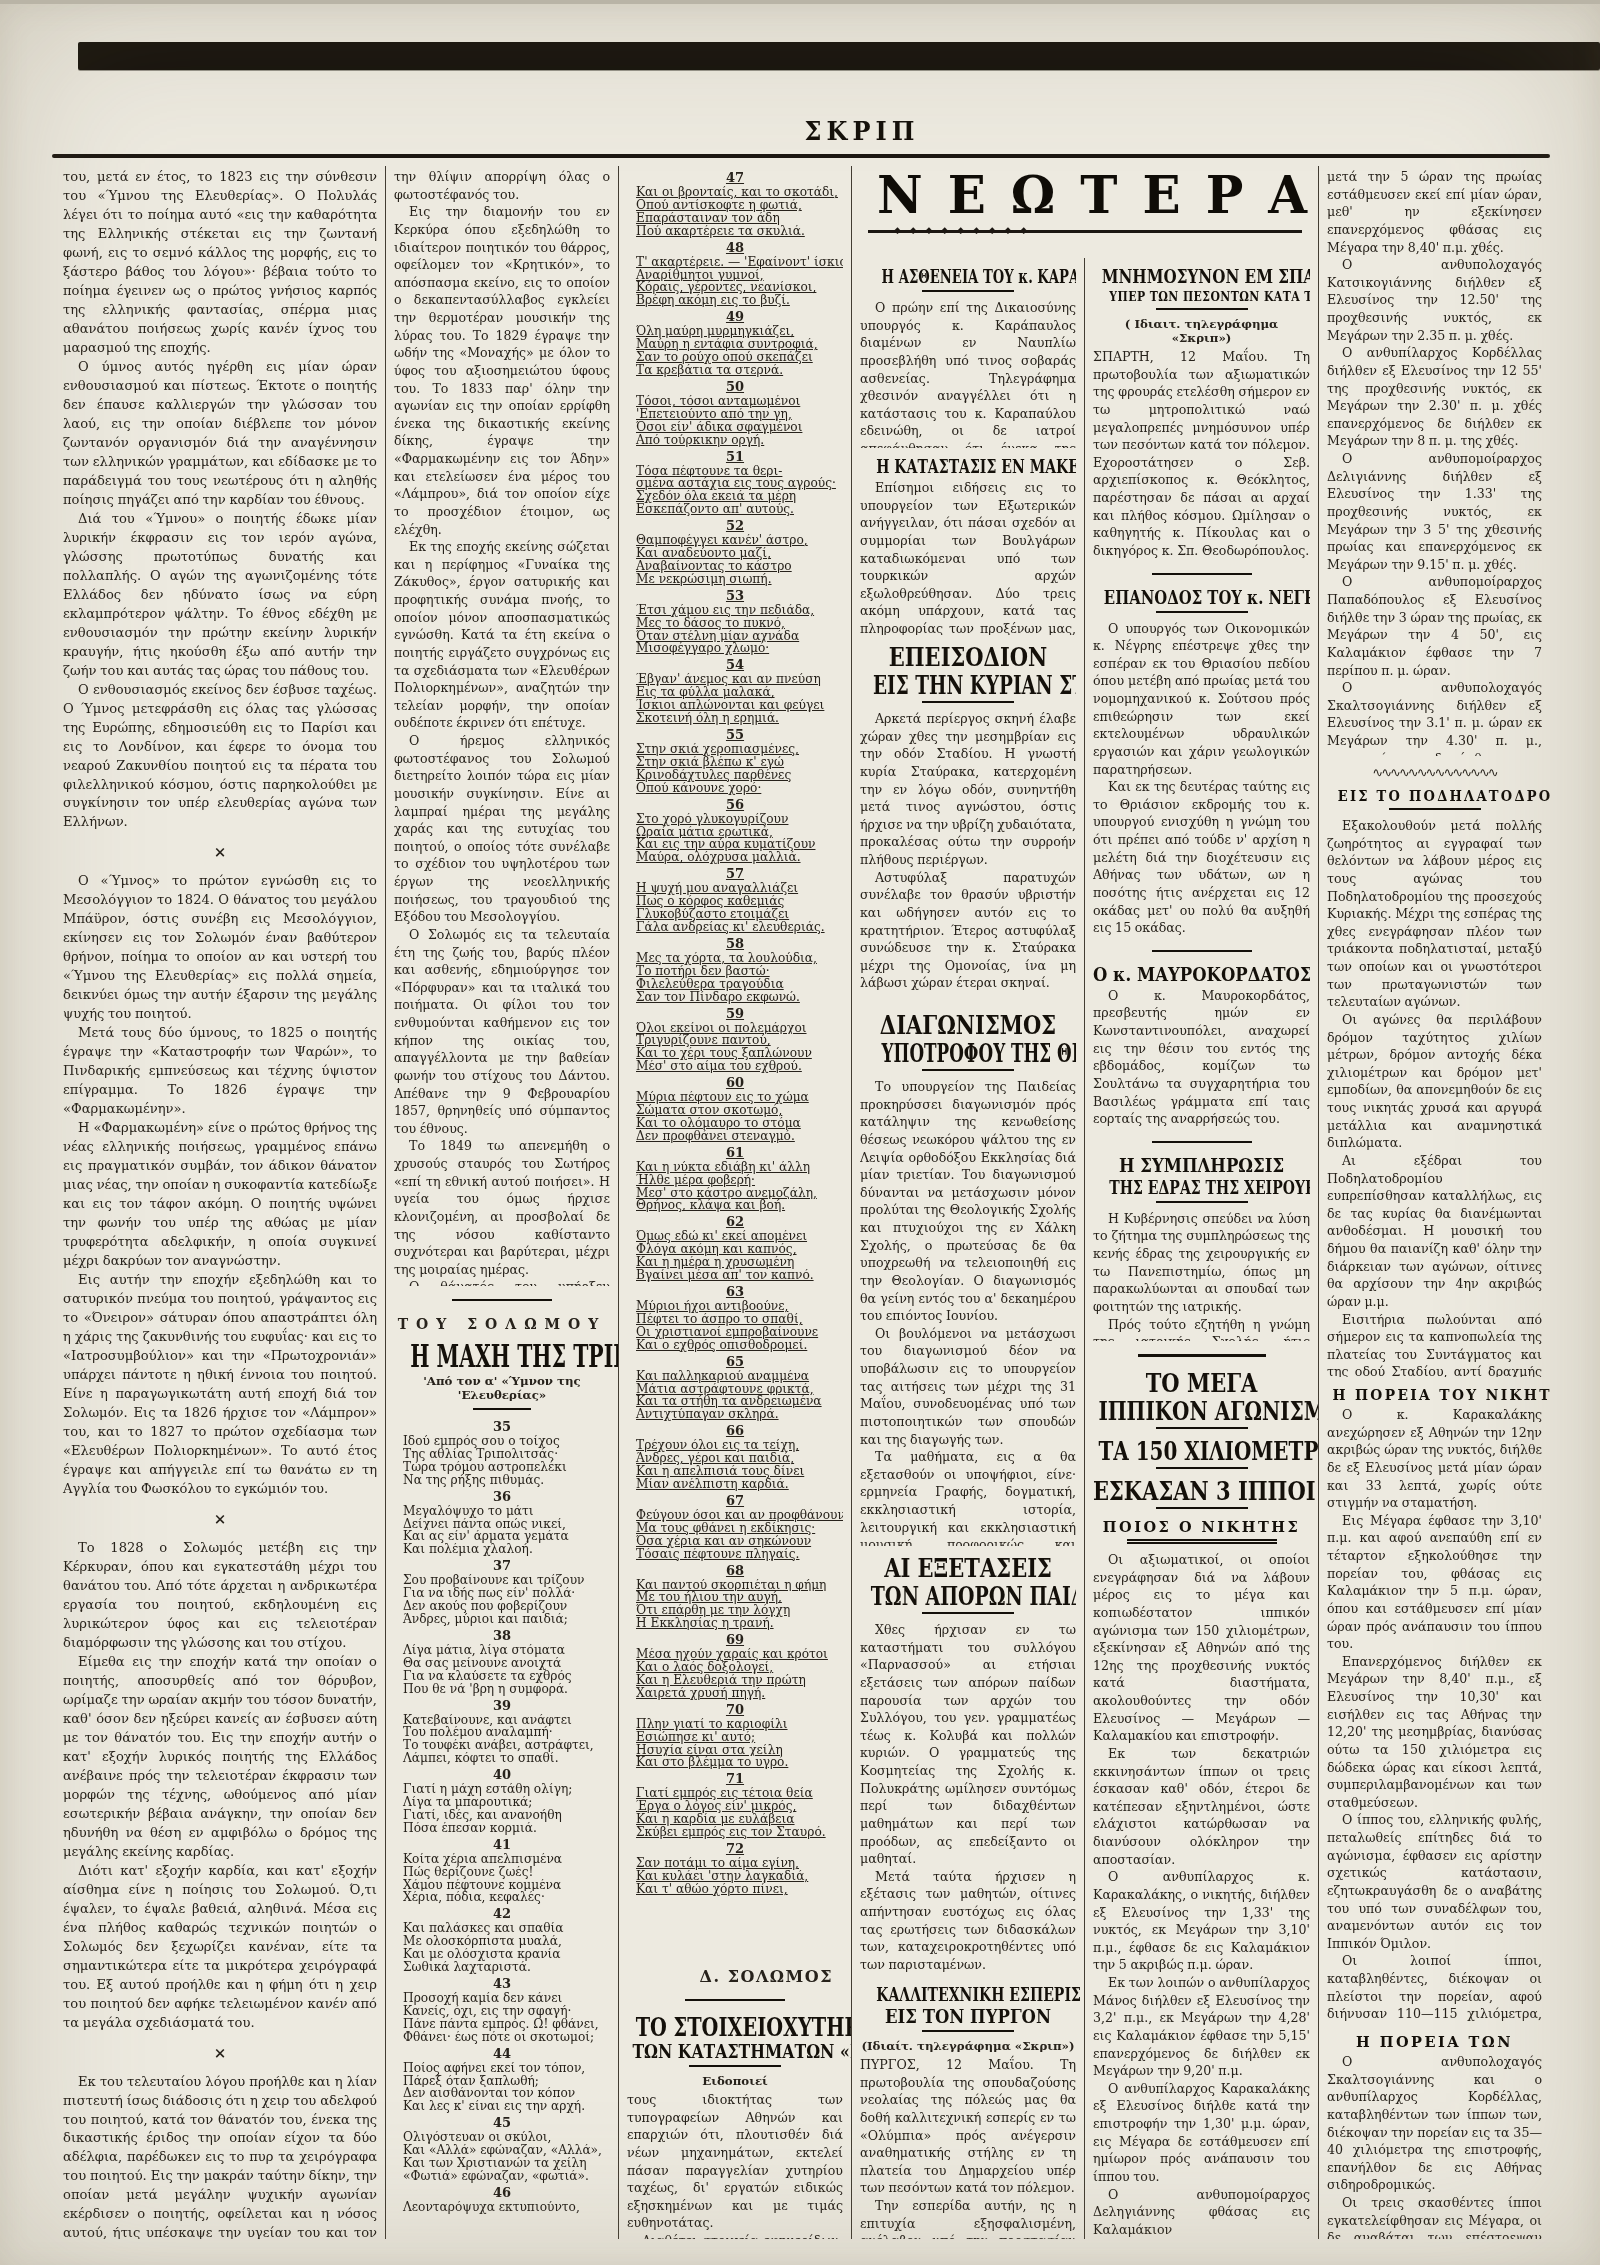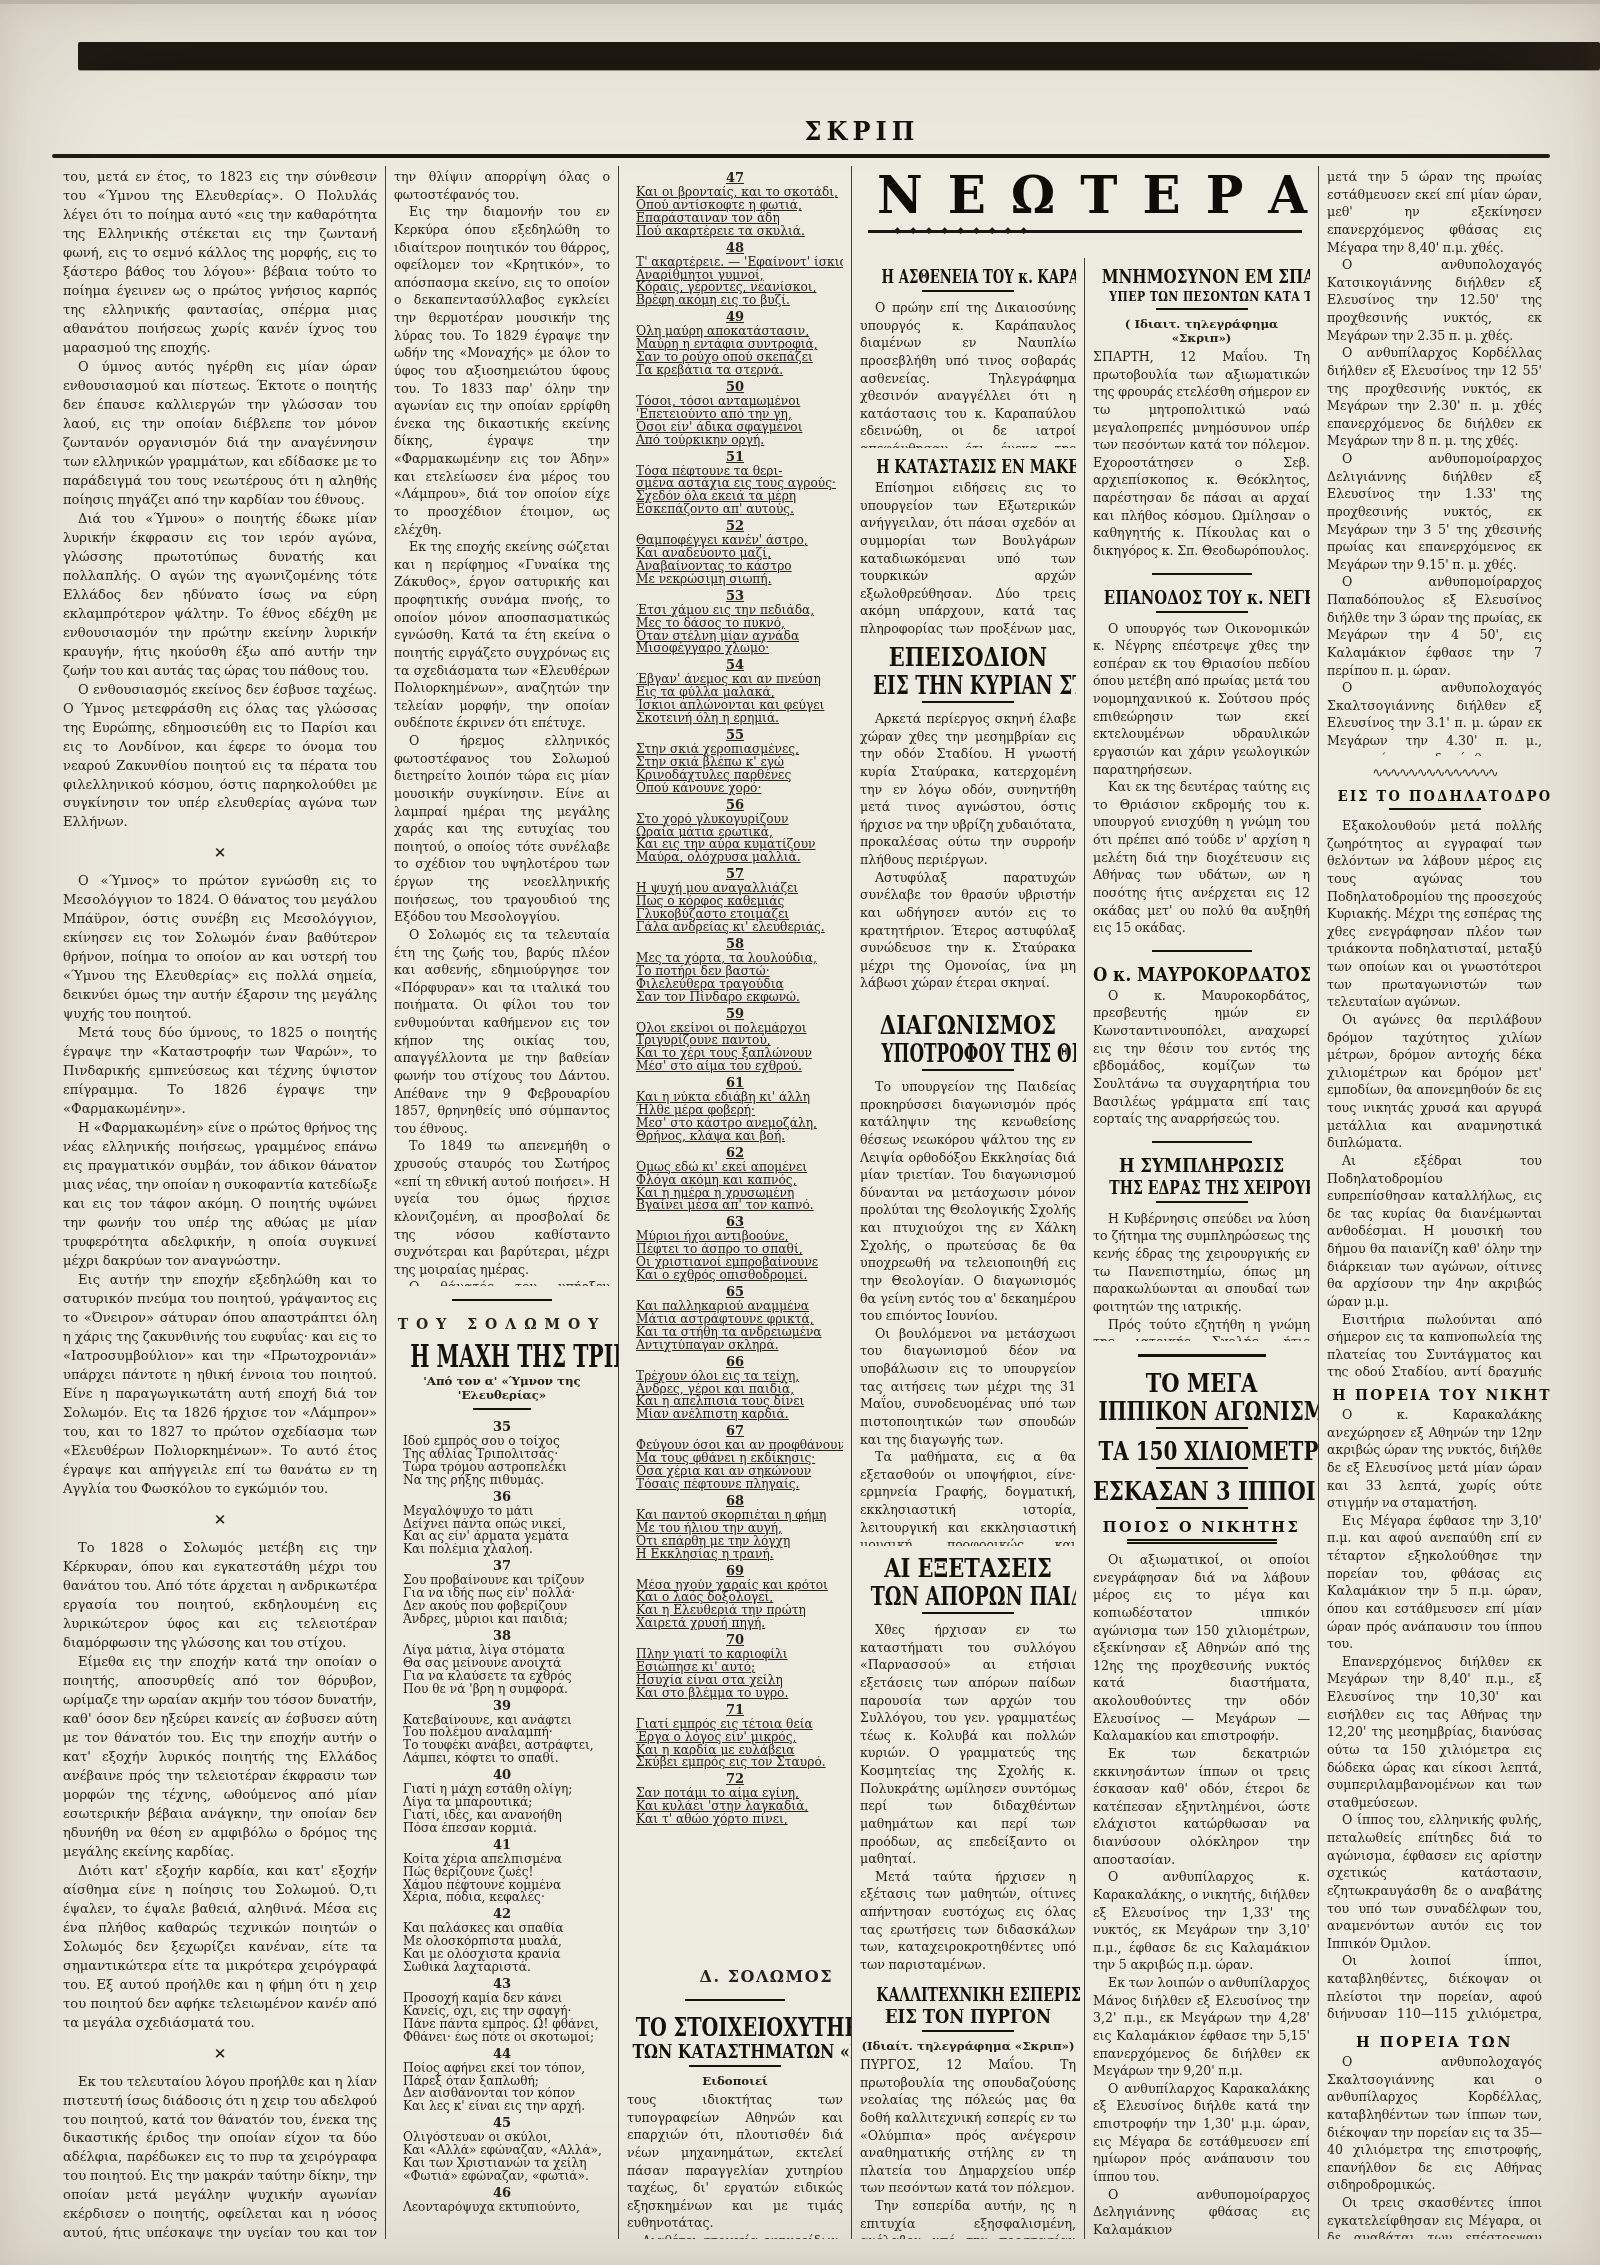--- a/index.html
+++ b/index.html
@@ -191,21 +191,21 @@
           </div>
           <div class="stanza">
             <div class="snum">48</div>
             <div class="sline">Τ' ακαρτέρειε. — 'Εφαίνοντ' ίσκιοι</div>
             <div class="sline">Αναρίθμητοι γυμνοί,</div>
             <div class="sline">Κόραις, γέροντες, νεανίσκοι,</div>
             <div class="sline">Βρέφη ακόμη εις το βυζί.</div>
           </div>
           <div class="stanza">
             <div class="snum">49</div>
-            <div class="sline">Όλη μαύρη αποκατάστασιν,</div>
+            <div class="sline">Όλη μαύρη μυρμηγκιάζει,</div>
             <div class="sline">Μαύρη η εντάφια συντροφιά,</div>
             <div class="sline">Σαν το ρούχο οπού σκεπάζει</div>
             <div class="sline">Τα κρεβάτια τα στερνά.</div>
           </div>
           <div class="stanza">
             <div class="snum">50</div>
             <div class="sline">Τόσοι, τόσοι ανταμωμένοι</div>
             <div class="sline">'Επετειούντο από την γη,</div>
             <div class="sline">Όσοι είν' άδικα σφαγμένοι</div>
             <div class="sline">Από τούρκικην οργή.</div>
@@ -265,20 +265,27 @@
             <div class="sline">Το ποτήρι δεν βαστώ·</div>
             <div class="sline">Φιλελεύθερα τραγούδια</div>
             <div class="sline">Σαν τον Πίνδαρο εκφωνώ.</div>
           </div>
           <div class="stanza">
             <div class="snum">59</div>
             <div class="sline">Όλοι εκείνοι οι πολεμάρχοι</div>
             <div class="sline">Τριγυρίζουνε παντού,</div>
             <div class="sline">Και το χέρι τους ξαπλώνουν</div>
             <div class="sline">Μέσ' στο αίμα του εχθρού.</div>
+          </div>
+          <div class="stanza">
+            <div class="snum">60</div>
+            <div class="sline">Μύρια πέφτουν εις το χώμα</div>
+            <div class="sline">Σώματα στον σκοτωμό,</div>
+            <div class="sline">Και το ολόμαυρο το στόμα</div>
+            <div class="sline">Δεν προφθάνει στεναγμό.</div>
           </div>
           <div class="stanza">
             <div class="snum">61</div>
             <div class="sline">Και η νύκτα εδιάβη κι' άλλη</div>
             <div class="sline">Ήλθε μέρα φοβερή·</div>
             <div class="sline">Μεσ' στο κάστρο ανεμοζάλη,</div>
             <div class="sline">Θρήνος, κλάψα και βοή.</div>
           </div>
           <div class="stanza">
             <div class="snum">62</div>

